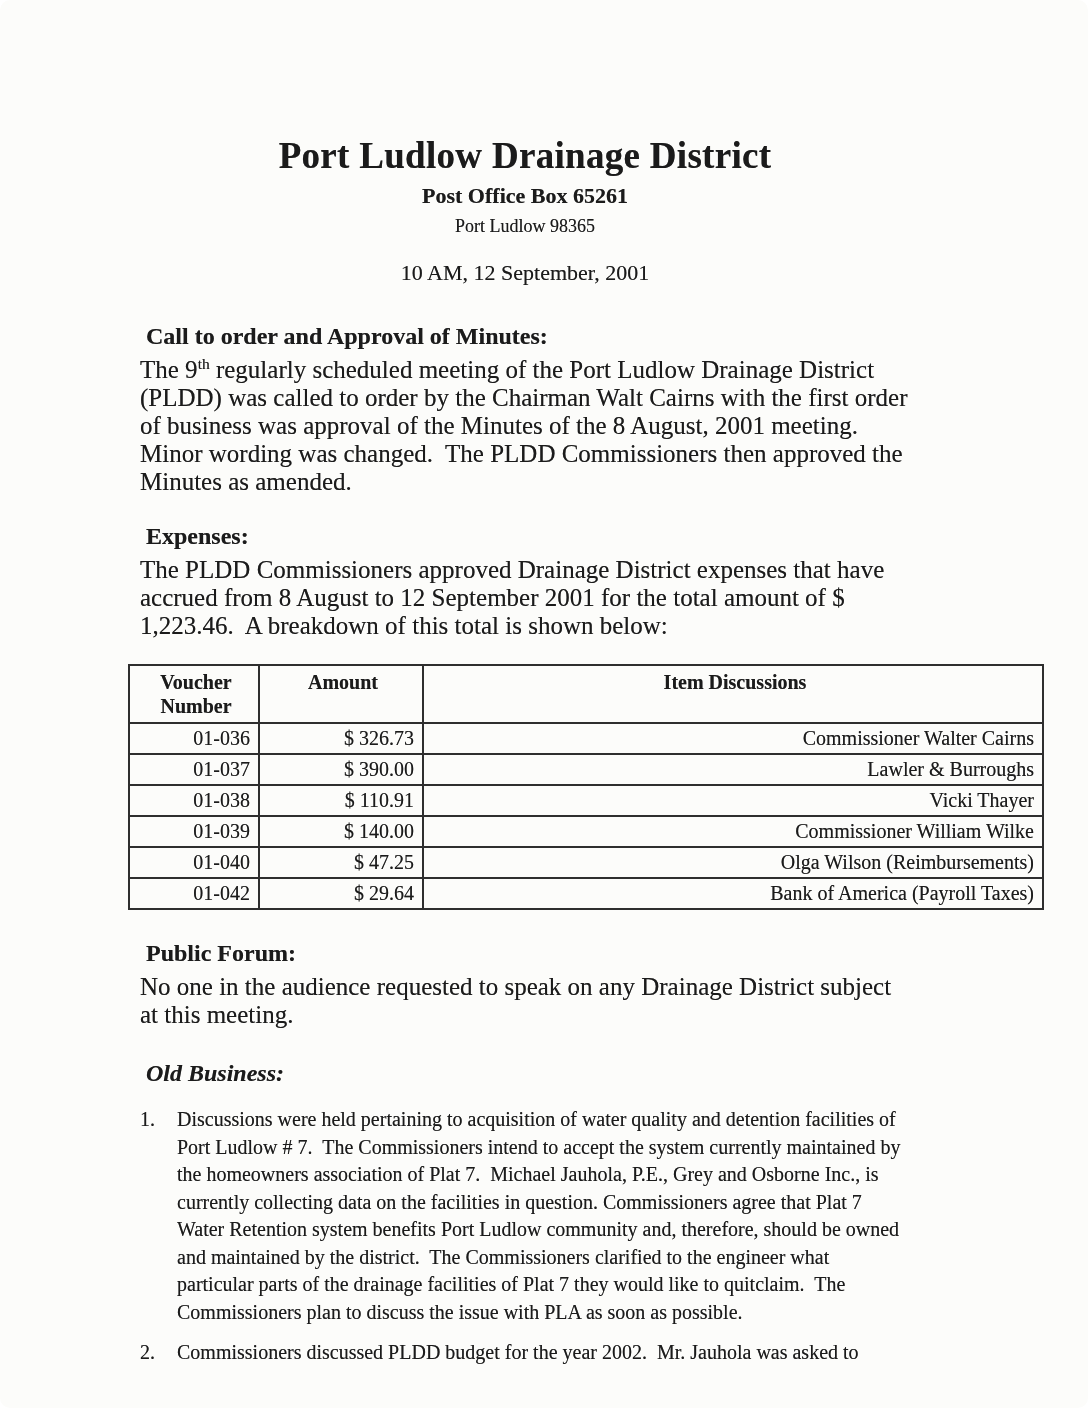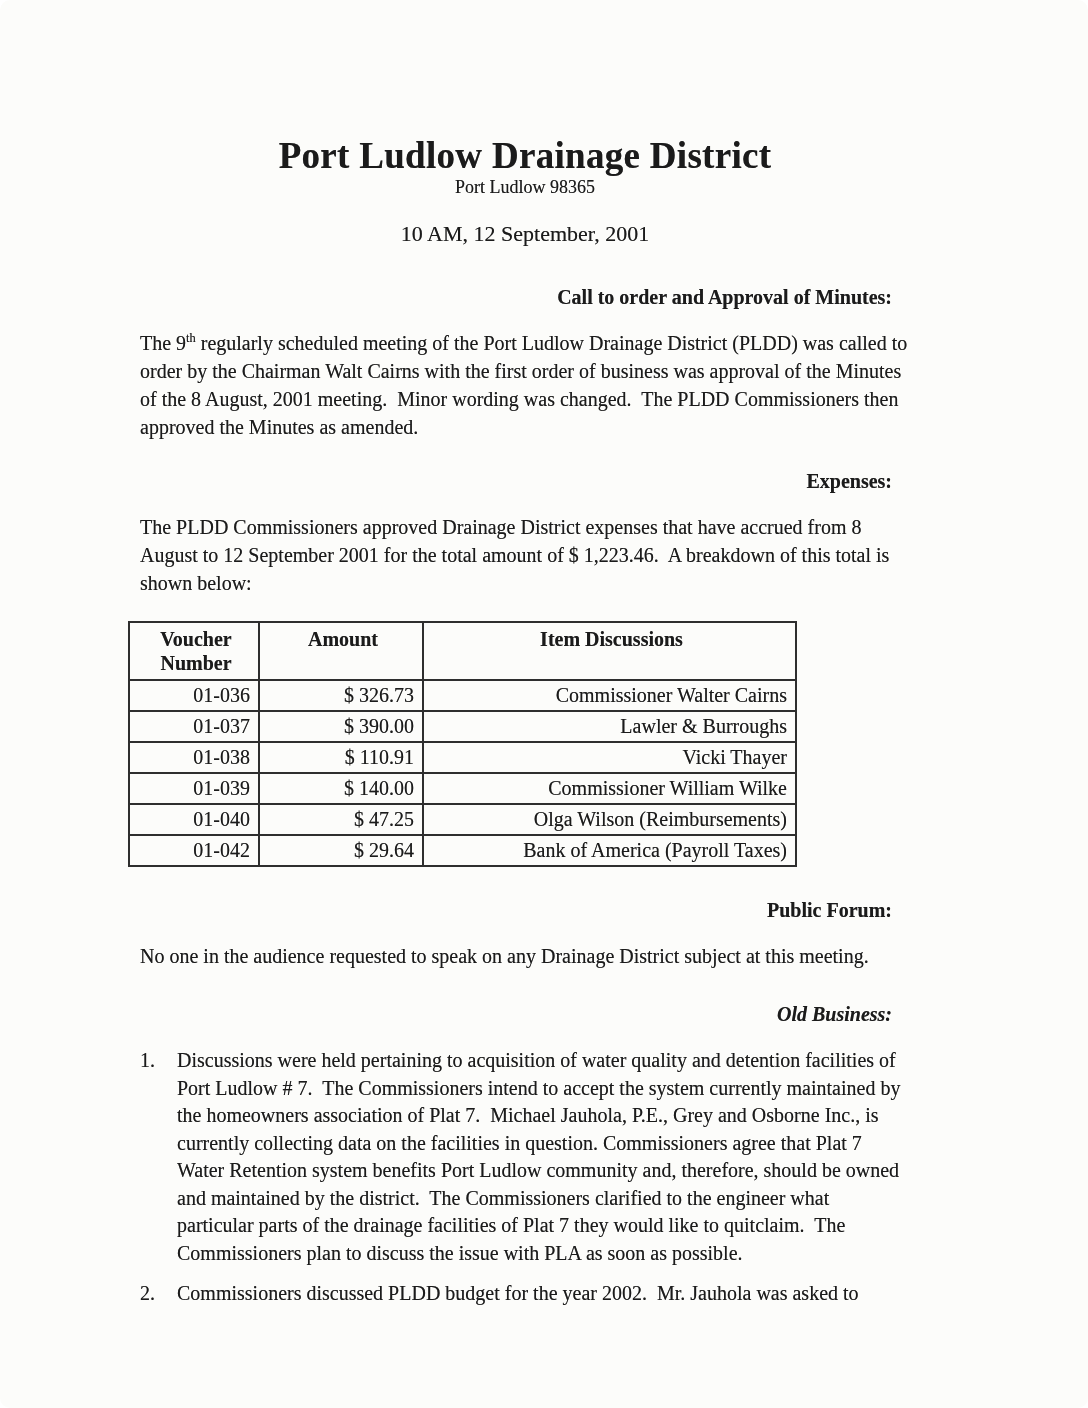--- a/index.html
+++ b/index.html
@@ -31,57 +31,56 @@
     letter-spacing:0.3px;
   }
   .po-box{
     margin-top:7px;
     font-size:22px;
     line-height:26px;
     font-weight:bold;
     text-align:center;
   }
   .city-line{
-    margin-top:0;
+    margin-top:6px;
     font-size:18px;
     line-height:22px;
     text-align:center;
   }
   .minutes-block{
     margin-top:20px;
     font-size:22px;
     line-height:31px;
     text-align:center;
   }
   .section-heading{
-    margin:18px;
-    font-size:20px;
+    margin:6px;
+    font-size:24px;
     line-height:27px;
     font-weight:bold;
-    text-align:right;
   }
   .para{
     margin:2px 0 0 0;
-    font-size:20px;
+    font-size:25px;
     line-height:28px;
     white-space:pre-wrap;
   }
   .mt-call{margin-top:35px;}
   .mt-expenses{margin-top:27px;}
   .mt-public{margin-top:30px;}
   .mt-old{margin-top:31px;font-style:italic;}
   sup.sup{
     font-size:0.62em;
     vertical-align:super;
     line-height:0;
   }
   .expense-table{
     border-collapse:collapse;
     margin:24px 0 0 -12px;
-    width:669px;
+    width:916px;
     font-size:20px;
   }
   .expense-table th,
   .expense-table td{
     border:2px solid var(--line);
     padding:2px 8px 3px 12px;
     text-align:right;
     line-height:24px;
   }
   .expense-table th{
@@ -125,20 +124,21 @@
 </style>
 </head>
 <body>
 
 <div class="page">
   <div class="scan-noise"></div>
 
   <div class="content">
 
     <h1 class="doc-title">Port Ludlow Drainage District</h1>
+    <div class="po-box">Post Office Box 65261</div>
     <div class="city-line">Port Ludlow 98365</div>
 
     <div class="minutes-block">
       <div>10 AM, 12 September, 2001</div>
     </div>
 
     <h2 class="section-heading mt-call">Call to order and Approval of Minutes:</h2>
     <p class="para"><span>The 9</span><sup class="sup">th</sup><span> regularly scheduled meeting of the Port Ludlow Drainage District (PLDD) was called to order by the Chairman Walt Cairns with the first order of business was approval of the Minutes of the 8 August, 2001 meeting.  Minor wording was changed.  The PLDD Commissioners then approved the Minutes as amended.</span></p>
 
     <h2 class="section-heading mt-expenses">Expenses:</h2>

